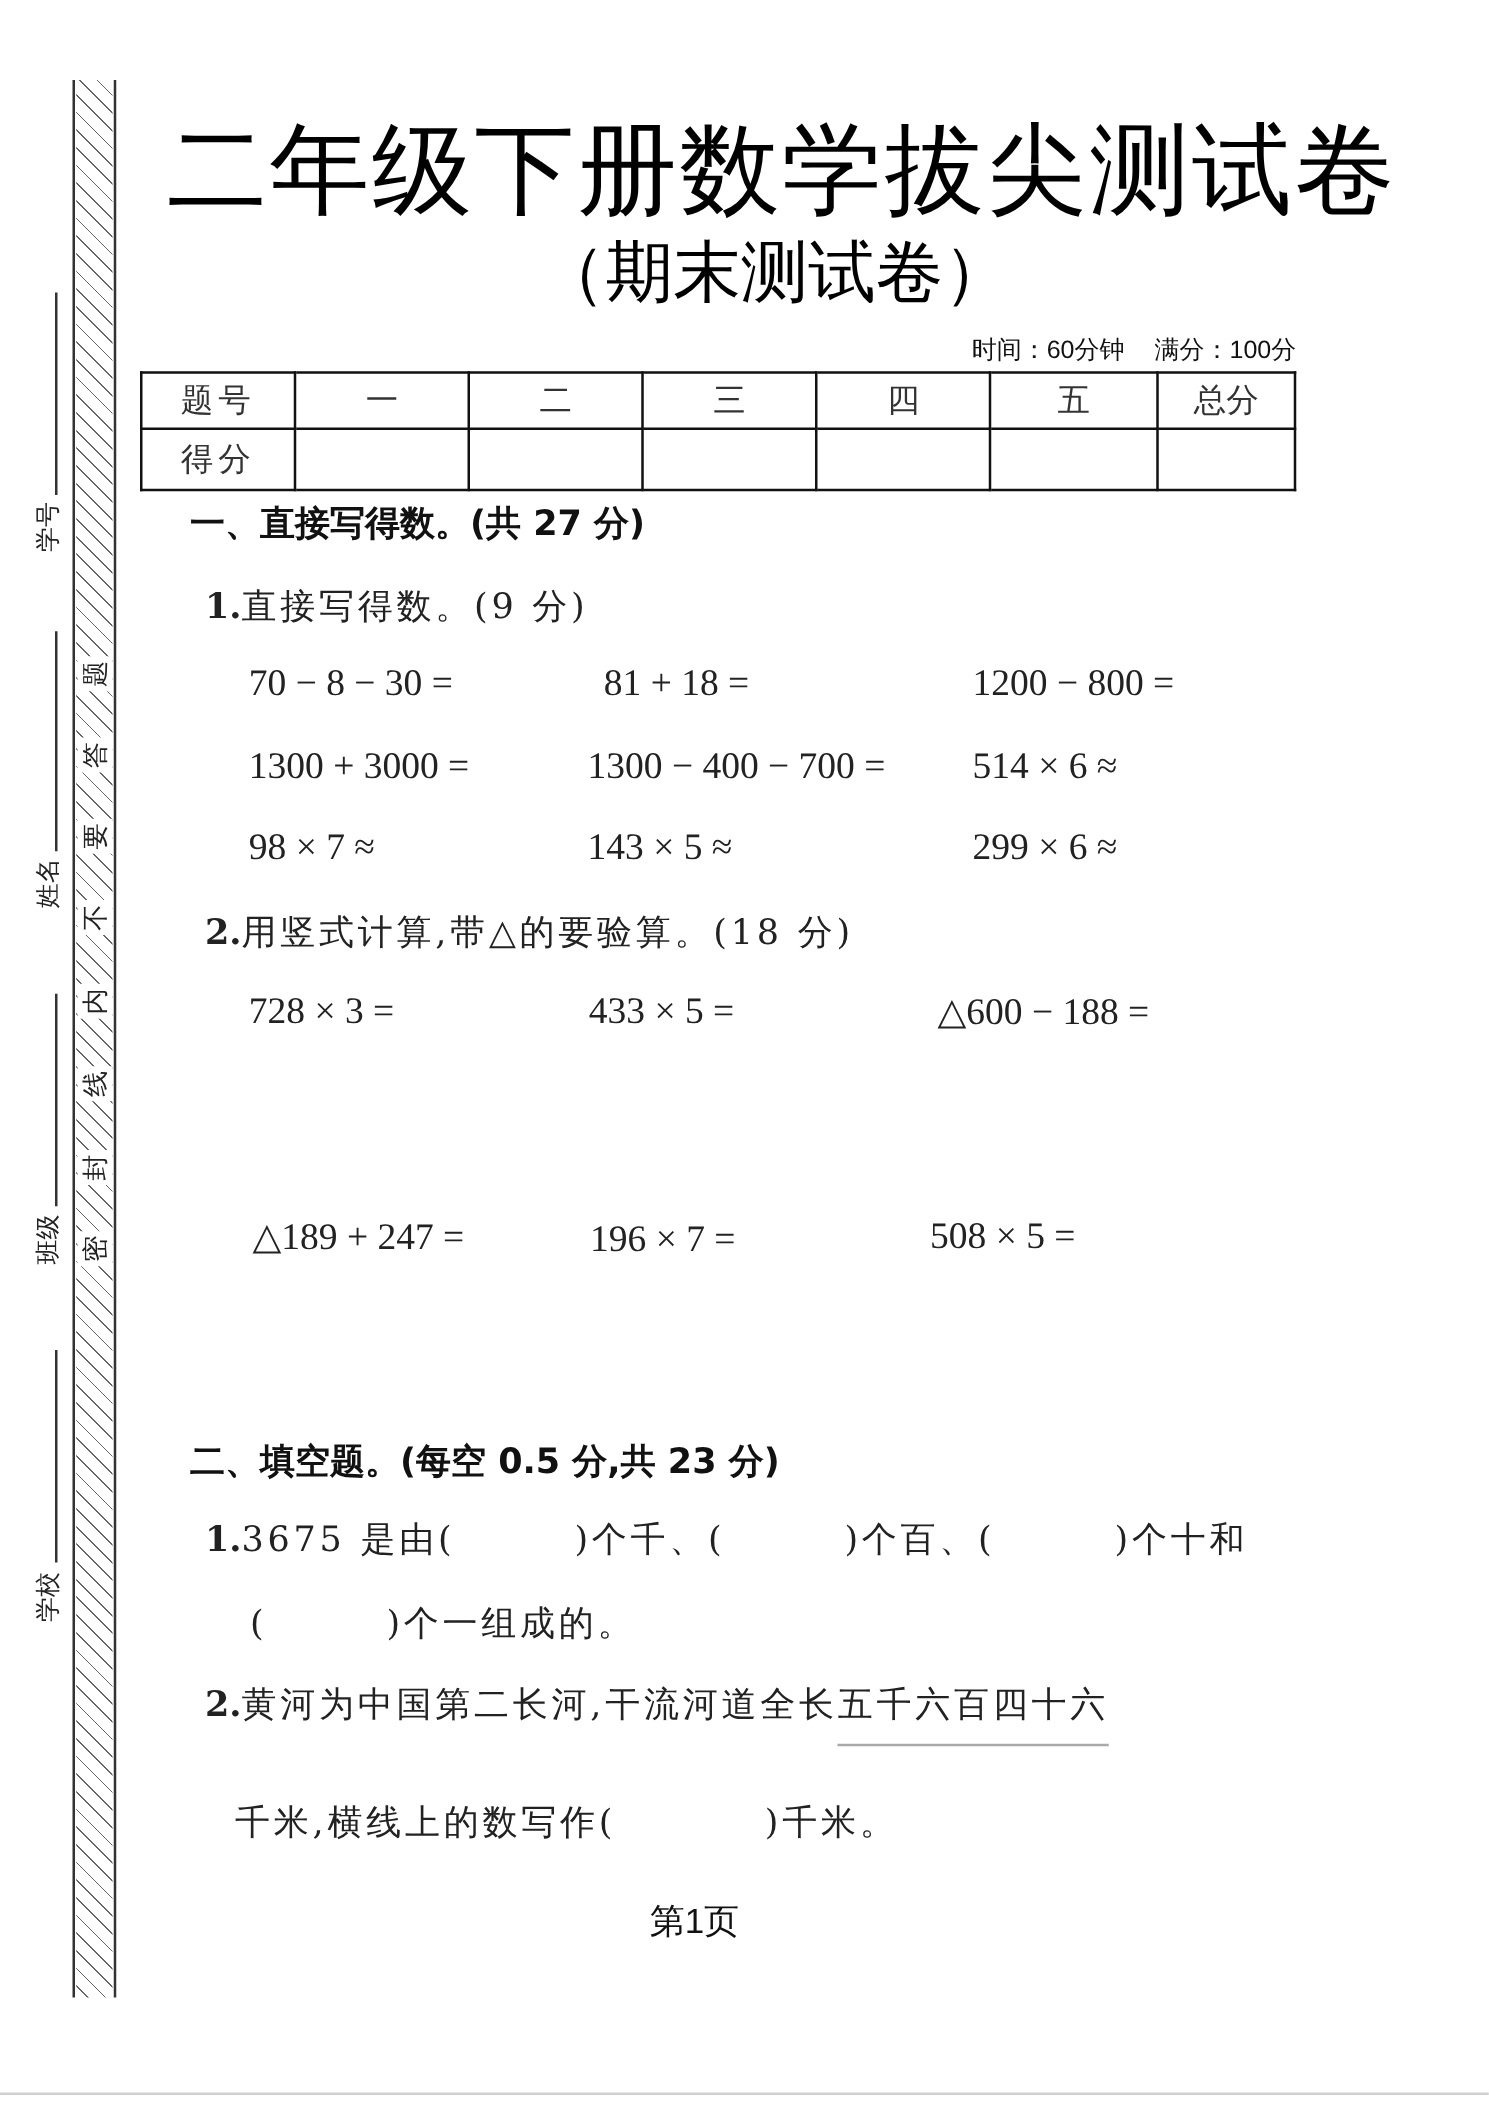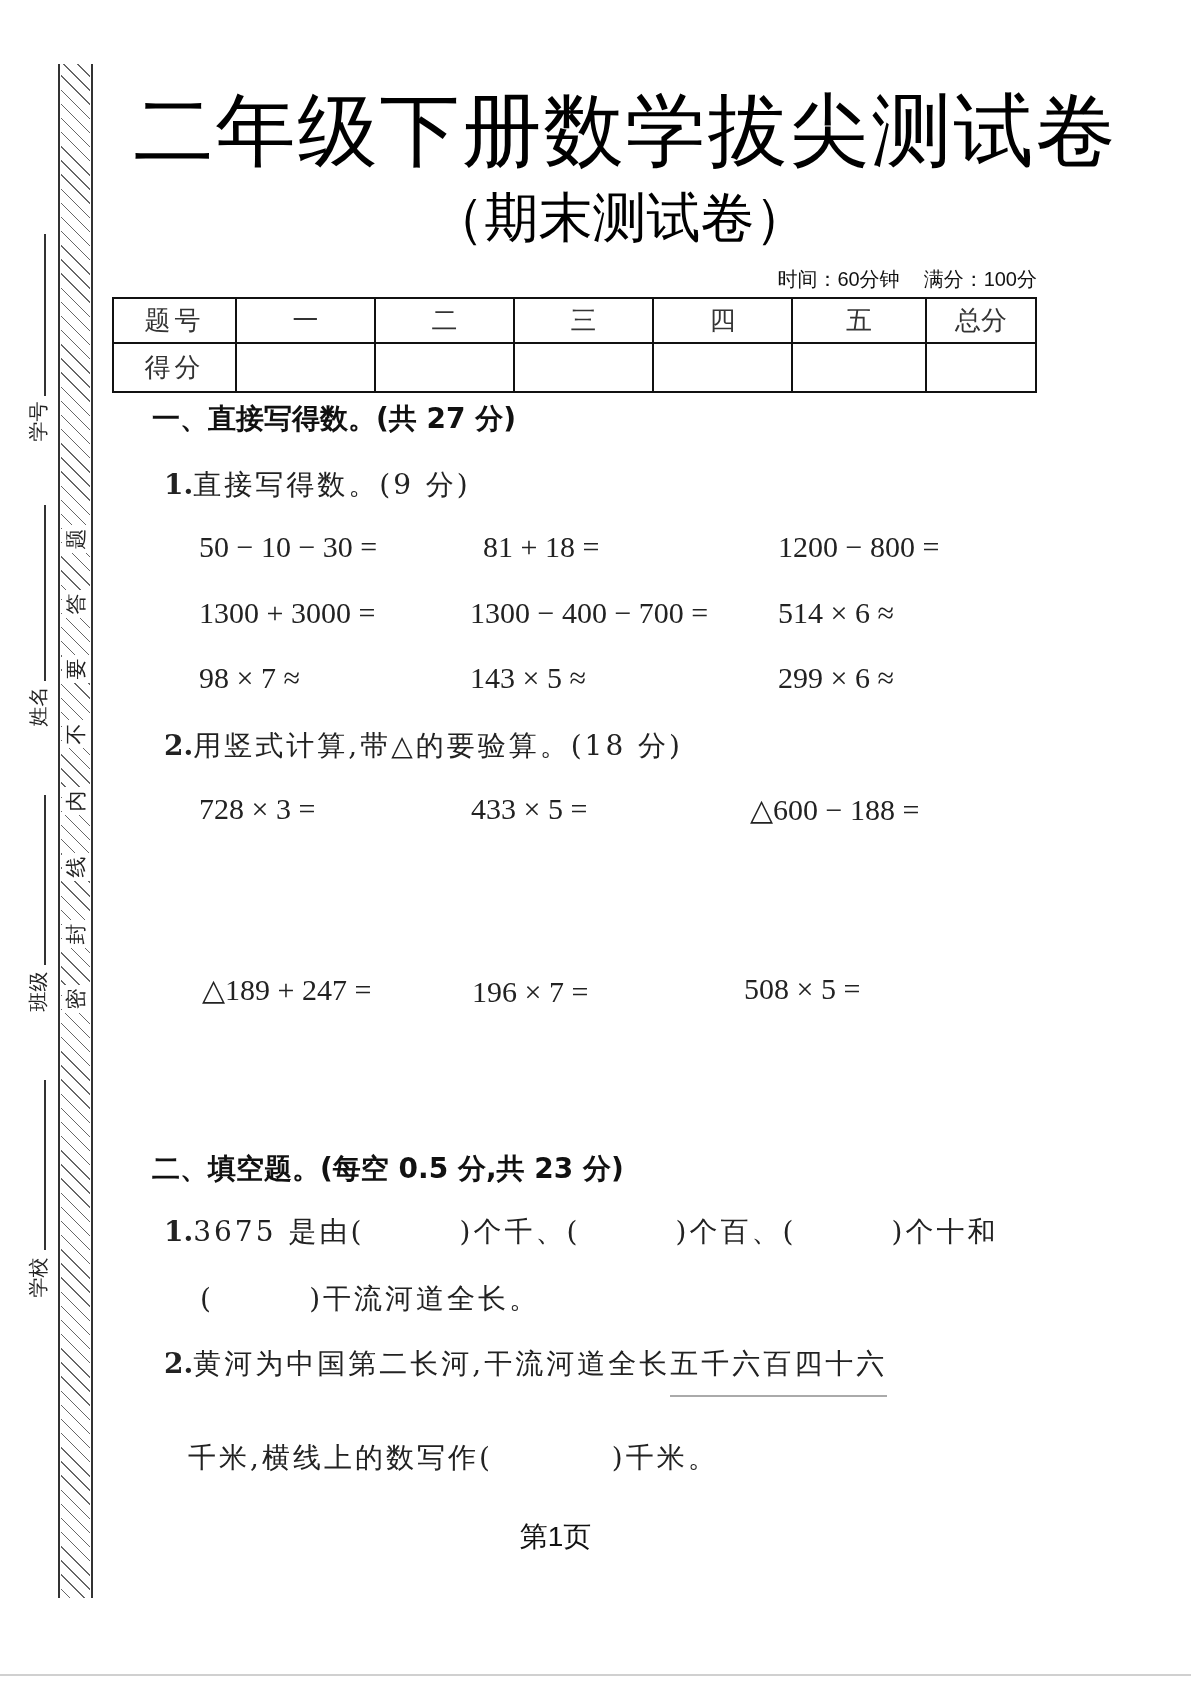--- a/index.html
+++ b/index.html
@@ -8,21 +8,21 @@
   
   .vline { position:absolute; width:2px; background:#333; }
   .hatch { position:absolute; left:61px; width:29px;
     background-image: repeating-linear-gradient(45deg, transparent 0 6px, #666 6px 7px, transparent 7px 10px); }
   .seal-char { position:absolute; left:62px; width:28px; height:28px; font-size:21px; line-height:28px; text-align:center;
     transform:rotate(-90deg); background:#fff; color:#222; font-family:"DejaVu Serif", serif; }
   .side-label { position:absolute; left:8px; width:60px; font-size:20px; transform:rotate(-90deg); transform-origin:center; text-align:center; color:#222; }
   .side-line { position:absolute; left:44px; width:1.5px; background:#333; }
 
   .title { position:absolute; left:0; width:1191px; top:92px; text-align:center; padding-left:60px; box-sizing:border-box;
-    font-family:Liberation Mono, monospace; font-size:80px; letter-spacing:2px; line-height:90px; color:#000; }
+    font-family:Liberation Serif, serif; font-size:80px; letter-spacing:2px; line-height:90px; color:#000; }
   .subtitle { position:absolute; left:0; width:1191px; top:188px; text-align:center; padding-left:48px; box-sizing:border-box;
     font-family:"DejaVu Sans", sans-serif; font-size:54px; line-height:60px; color:#000; }
   .meta { position:absolute; right:154px; top:266px; font-family:"Liberation Sans", "DejaVu Sans", sans-serif; font-size:20px; color:#111; }
   .meta span + span { margin-left:24px; }
 
   table.score { position:absolute; left:112px; top:297px; width:925px; border-collapse:collapse; }
   table.score td { border:2px solid #111; text-align:center; font-size:26px; color:#333; }
   table.score tr.r1 td { height:41px; }
   table.score tr.r2 td { height:45px; }
   table.score td.head { width:119px; letter-spacing:4px; }
@@ -96,21 +96,21 @@
   </tr>
 </tbody>
   </table>
 
 <div class="sec-head" style="top:400px;">一、直接写得数。(共 27 分)</div>
 
 <div class="q" style="top:466px;">
   <b>1.</b><span>直接写得数。(9 分)</span>
 </div>
 
-<div class="expr" style="left:199px; top:530px;">50 − 10 − 30 =</div>
+<div class="expr" style="left:199px; top:530px;">70 − 8 − 30 =</div>
 <div class="expr" style="left:483px; top:530px;">81 + 18 =</div>
 <div class="expr" style="left:778px; top:530px;">1200 − 800 =</div>
 
 <div class="expr" style="left:199px; top:596px;">1300 + 3000 =</div>
 <div class="expr" style="left:470px; top:596px;">1300 − 400 − 700 =</div>
 <div class="expr" style="left:778px; top:596px;">514 × 6 ≈</div>
 
 <div class="expr" style="left:199px; top:661px;">98 × 7 ≈</div>
 <div class="expr" style="left:470px; top:661px;">143 × 5 ≈</div>
 <div class="expr" style="left:778px; top:661px;">299 × 6 ≈</div>
@@ -125,21 +125,21 @@
 
 <div class="expr" style="left:202px; top:972px;">△189 + 247 =</div>
 <div class="expr" style="left:472px; top:932px;margin-top:43px;">196 × 7 =</div>
 <div class="expr" style="left:744px; top:972px;">508 × 5 =</div>
 
 <div class="sec-head" style="top:1150px;">二、填空题。(每空 0.5 分,共 23 分)</div>
 
 <div class="q" style="top:1213px;">
   <b>1.</b><span style="white-space:pre">3675 是由(        )个千、(        )个百、(        )个十和</span>
 </div>
-<div class="line" style="left:200px; top:1280px;">(        )干流河道全长。</div>
+<div class="line" style="left:200px; top:1280px;">(        )个一组成的。</div>
 
 <div class="q" style="top:1345px;">
   <b>2.</b><span>黄河为中国第二长河,干流河道全长</span><span class="underlined">五千六百四十六</span>
 </div>
 <div class="line" style="left:188px; top:1411px;margin-top:28px;">千米,横线上的数写作(          )千米。</div>
 
 <div class="footer">
   <span>第1页</span>
 </div>
 <div class="bottom-rule"></div>

